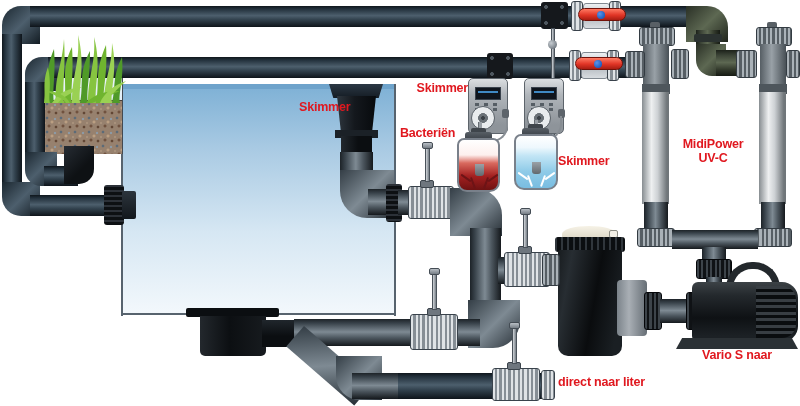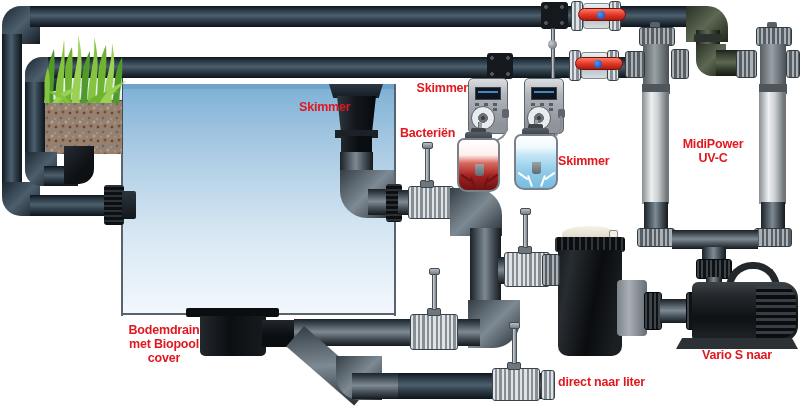--- a/index.html
+++ b/index.html
@@ -261,21 +261,16 @@
   <div class="a spray" style="left:549px;top:170px;background:#ffffff;transform:rotate(55deg);"></div>
 
   <div class="lbl" style="left:281px;top:100px;margin-left:18px;">Skimmer</div>
   <div class="lbl" style="left:412px;top:81px;width:56px;text-align:right;">Skimmer</div>
   <div class="lbl" style="left:400px;top:126px;width:58px;text-align:left;">Bacteriën</div>
   <div class="lbl" style="left:558px;top:154px;">Skimmer</div>
   <div class="lbl lbl-c" style="left:668px;top:137px;width:90px;">
     <span style="display:block;">MidiPower</span>
     <span style="display:block;">UV-C</span>
   </div>
-  <div class="lbl lbl-c" style="left:123px;top:323px;width:82px;">
-    <span style="display:block;">Bodemdrain</span>
-    <span style="display:block;">met Biopool</span>
-    <span style="display:block;">cover</span>
-  </div>
   <div class="lbl" style="left:702px;top:348px;">Vario S naar</div>
   <div class="lbl" style="left:558px;top:375px;">direct naar liter</div>
 
 </div>
 
 </body></html>

